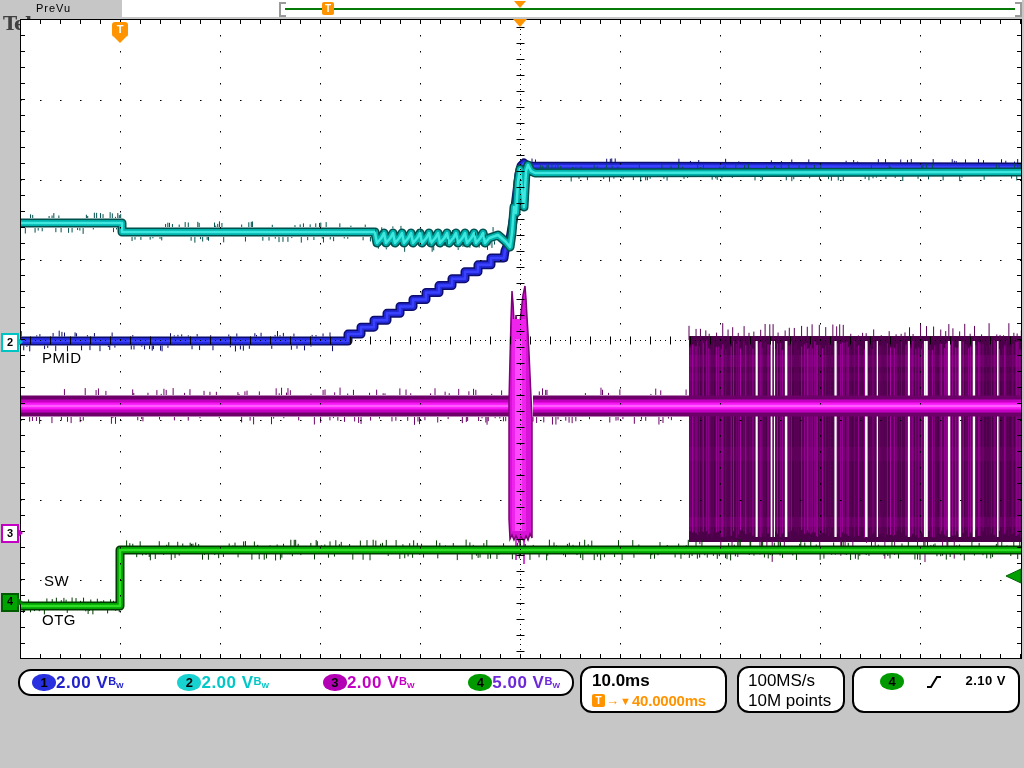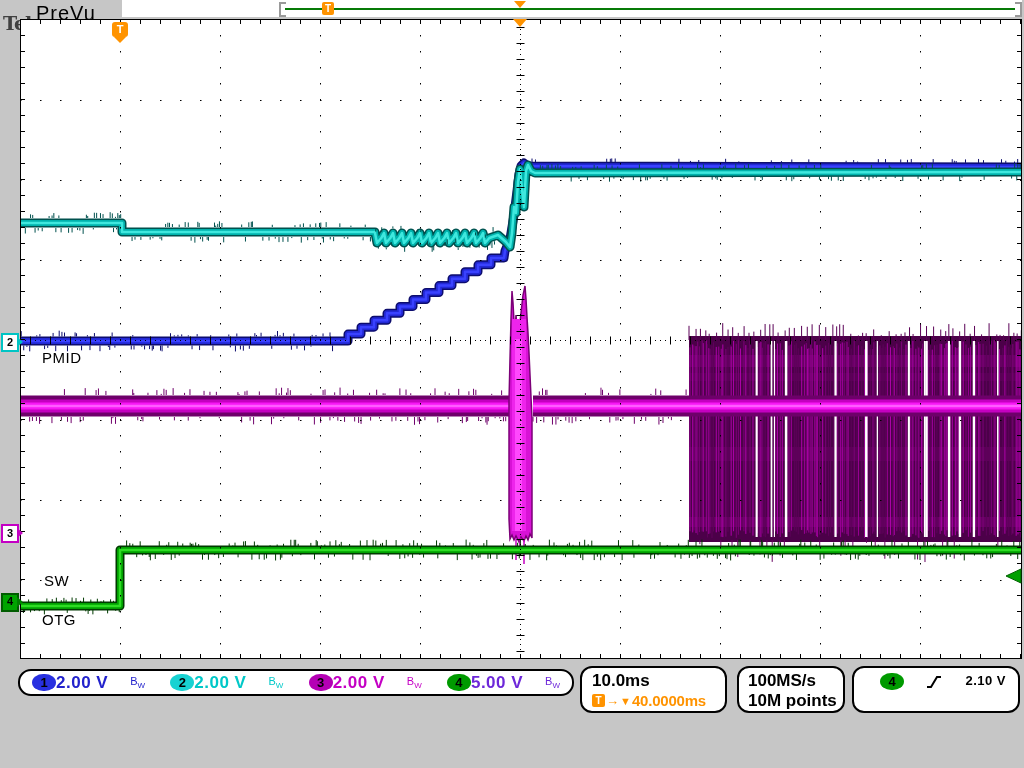--- a/index.html
+++ b/index.html
@@ -2,21 +2,21 @@
 <html><head>
 <meta charset="utf-8">
 <style>
   html,body{margin:0;padding:0;width:1024px;height:768px;overflow:hidden;
     font-family:"Liberation Sans",sans-serif;background:#c6c6c6;}
   .screen{position:relative;width:1024px;height:768px;background:#c6c6c6;}
 
   
   .logo{position:absolute;left:3px;top:12px;font-family:"DejaVu Serif",serif;
     font-weight:bold;font-size:19px;letter-spacing:-1px;color:#404040;}
-  .prevu{position:absolute;left:36px;top:2px;font-size:20px;color:#000;letter-spacing:1px;}
+  .prevu{position:absolute;left:36px;top:2px;font-size:11px;color:#000;letter-spacing:1px;}
 
   
   .recbar{position:absolute;left:122px;top:0;width:900px;height:17px;background:#fff;}
   .brk{position:absolute;top:2px;width:5px;height:11px;}
   .brk-l{left:157px;border-left:2px solid #9a9a9a;border-top:2px solid #9a9a9a;border-bottom:2px solid #9a9a9a;}
   .brk-r{left:893px;border-right:2px solid #9a9a9a;border-top:2px solid #9a9a9a;border-bottom:2px solid #9a9a9a;}
   .recline{position:absolute;left:163px;top:8px;width:730px;height:2px;background:#067a06;}
   .rec-t{position:absolute;left:200px;top:2px;width:12px;height:13px;background:#ff9300;
     border-radius:2px;color:#fff;font-size:10px;font-weight:bold;text-align:center;line-height:13px;}
   .rec-tri{position:absolute;left:392px;top:1px;width:0;height:0;
@@ -53,36 +53,36 @@
   .m4:after{border-left:6px solid #008000;}
 
   
   .box{position:absolute;background:#fff;border:2px solid #000;border-radius:12px;box-sizing:border-box;}
   .chbox{left:18px;top:669px;width:556px;height:27px;border-radius:13px;
     display:flex;align-items:center;justify-content:space-between;padding:0 12px;}
   .chgrp{display:flex;align-items:center;}
   .oval{width:24px;height:17px;border-radius:12px/9px;color:#000;font-size:13px;font-weight:bold;
     text-align:center;line-height:17px;flex:none;}
   .scale{font-size:17px;font-weight:bold;letter-spacing:.5px;}
-  .bw{font-size:11px;font-weight:normal;margin-left:22px;}
+  .bw{font-size:11px;font-weight:bold;}
   .bw sub{font-size:8px;}
   .c1{color:#2222cc}.c2{color:#00c8c8}.c3{color:#c400c4}.c4{color:#6d28d9}
   .b1{background:#2830e0}.b2{background:#18d2d2}.b3{background:#b400b4}.b4{background:#009a00}
 
   .tbbox{left:580px;top:666px;width:147px;height:47px;padding:3px 0 4px 10px;}
   .tbmain{font-size:17px;font-weight:bold;color:#000;}
   .tbdelay{display:flex;align-items:center;margin-top:1px;color:#ff9300;font-weight:bold;}
   .dly-t{width:13px;height:13px;background:#ff9300;border-radius:2px;color:#fff;
     font-size:10px;text-align:center;line-height:13px;flex:none;}
   .dly-arrow{font-size:13px;margin:0 0 0 1px;}
   .dly-tri{font-size:11px;margin:0 1px;}
   .dly-val{font-size:15px;letter-spacing:-.2px;}
 
   .acqbox{left:737px;top:666px;width:108px;height:47px;padding:3px 0 0 9px;
-    font-size:17px;font-weight:bold;color:#000;line-height:20px;}
+    font-size:17px;font-weight:normal;color:#000;line-height:20px;}
 
   .trgbox{left:852px;top:666px;width:168px;height:47px;display:flex;align-items:flex-start;
     padding:5px 12px 0 26px;}
   .slope{margin-left:22px;margin-top:1px;}
   .trglvl{margin-left:auto;font-size:13px;font-weight:bold;color:#000;letter-spacing:.5px;}
 </style>
 </head>
 <body>
 
 <div class="screen">

